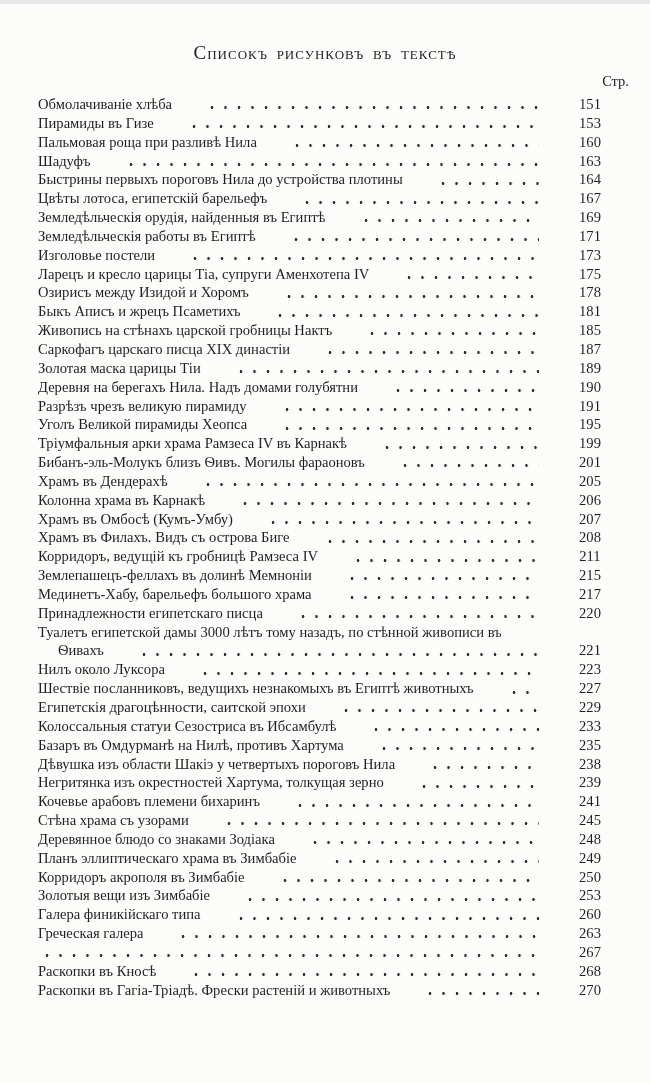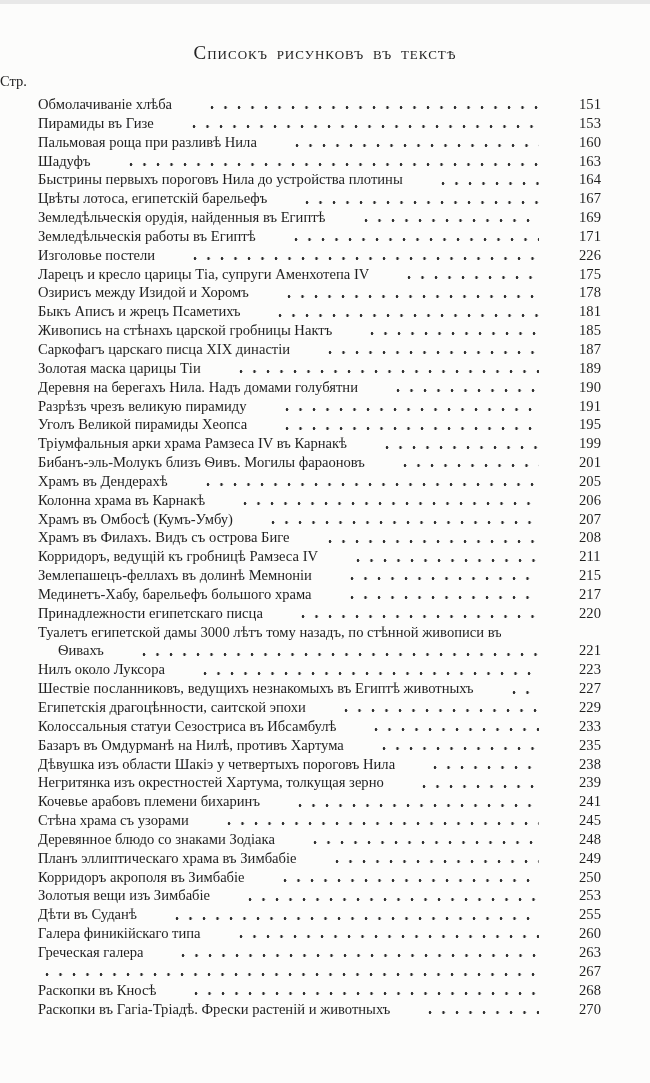--- a/index.html
+++ b/index.html
@@ -21,20 +21,21 @@
   }
   .page-title {
     text-align: center;
     font-variant: small-caps;
     font-size: 19px;
     letter-spacing: 1px;
     word-spacing: 3px;
     color: #222;
   }
   .col-header {
+    text-align: right;
     padding-right: 21px;
     font-size: 14.5px;
     margin-top: 9px;
     color: #222;
   }
   .toc-list {
     margin-top: 5px;
     padding-left: 38px;
     padding-right: 44px;
   }
@@ -120,21 +121,21 @@
       <span class="pagenum">169</span>
     </div>
       <div class="toc-row">
       <span class="caption">Земледѣльческія работы въ Египтѣ</span>
       <span class="dot-leader"></span>
       <span class="pagenum">171</span>
     </div>
       <div class="toc-row">
       <span class="caption">Изголовье постели</span>
       <span class="dot-leader"></span>
-      <span class="pagenum">226</span>
+      <span class="pagenum">173</span>
     </div>
       <div class="toc-row">
       <span class="caption">Ларецъ и кресло царицы Тіа, супруги Аменхотепа IV</span>
       <span class="dot-leader"></span>
       <span class="pagenum">175</span>
     </div>
       <div class="toc-row">
       <span class="caption">Озирисъ между Изидой и Хоромъ</span>
       <span class="dot-leader"></span>
       <span class="pagenum">178</span>
@@ -293,25 +294,20 @@
       <span class="caption">Корридоръ акрополя въ Зимбабіе</span>
       <span class="dot-leader"></span>
       <span class="pagenum">250</span>
     </div>
       <div class="toc-row">
       <span class="caption">Золотыя вещи изъ Зимбабіе</span>
       <span class="dot-leader"></span>
       <span class="pagenum">253</span>
     </div>
       <div class="toc-row">
-      <span class="caption">Дѣти въ Суданѣ</span>
-      <span class="dot-leader"></span>
-      <span class="pagenum">255</span>
-    </div>
-      <div class="toc-row">
       <span class="caption">Галера финикійскаго типа</span>
       <span class="dot-leader"></span>
       <span class="pagenum">260</span>
     </div>
       <div class="toc-row">
       <span class="caption">Греческая галера</span>
       <span class="dot-leader"></span>
       <span class="pagenum">263</span>
     </div>
       <div class="toc-row">

